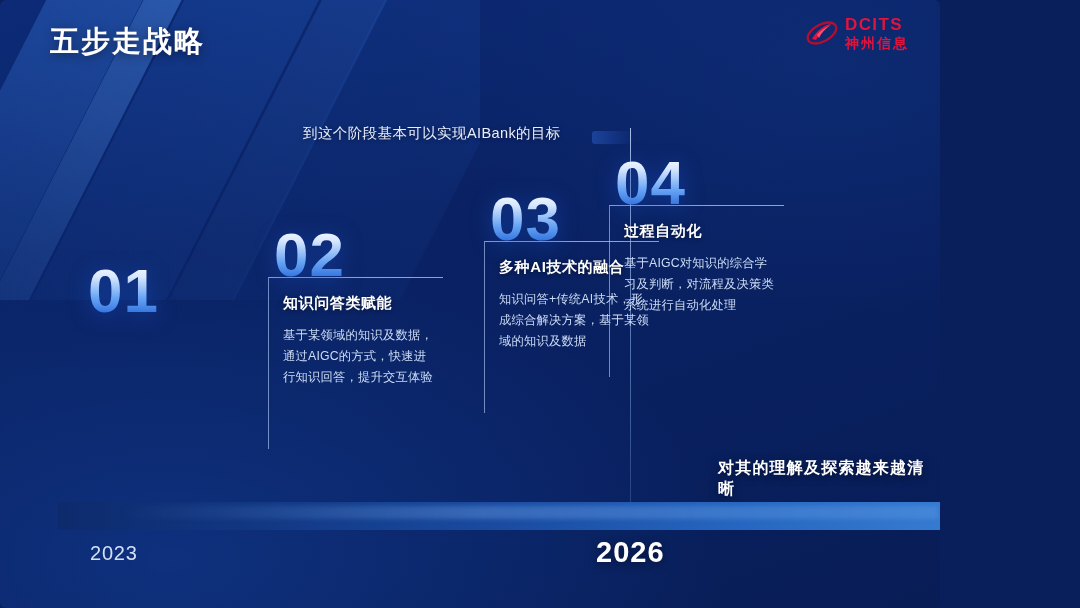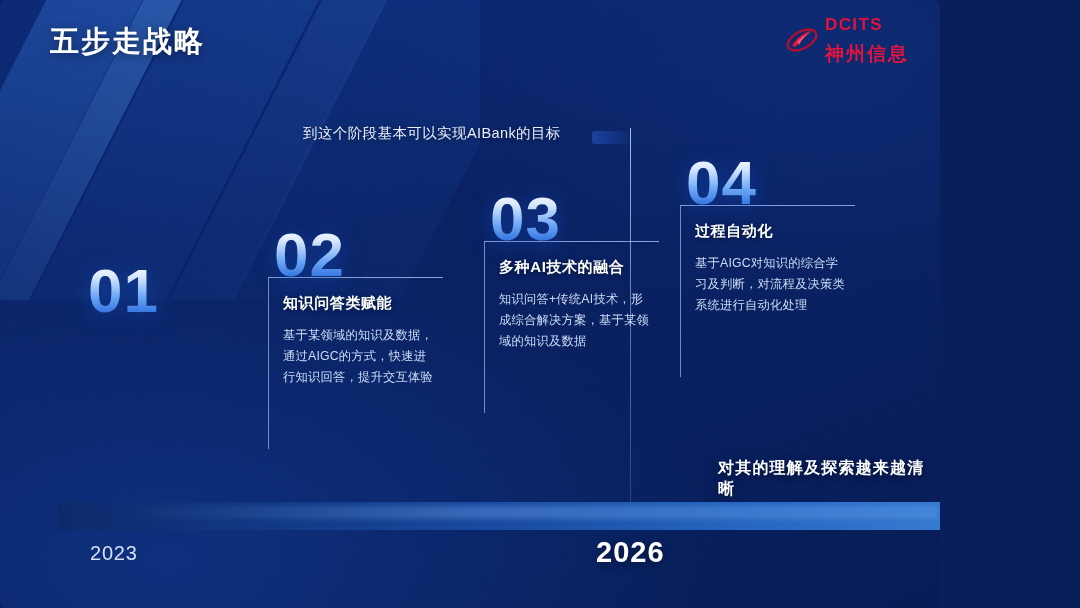--- a/index.html
+++ b/index.html
@@ -28,21 +28,21 @@
   
   .page-title{
     position:absolute;left:50px;top:22px;
     font-size:29px;font-weight:bold;color:#ffffff;letter-spacing:2px;
     text-shadow:0 2px 10px rgba(0,0,0,.45);
   }
   .logo{position:absolute;right:31px;top:16px;display:flex;align-items:center;gap:6px;}
   .logo-mark{width:34px;height:30px;flex:0 0 auto;}
   .logo-text{display:flex;flex-direction:column;line-height:1;}
   .logo-en{font-size:17px;font-weight:bold;color:#e0143c;letter-spacing:1.4px;}
-  .logo-cn{font-size:19px;font-weight:bold;color:#e0143c;letter-spacing:2px;margin-top:11px;}
+  .logo-cn{font-size:14px;font-weight:bold;color:#e0143c;letter-spacing:2px;margin-top:3px;}
 
   
   .annotation{
     position:absolute;left:303px;top:124px;
     font-size:14.5px;color:#e8eefc;font-weight:500;letter-spacing:.4px;
     text-shadow:0 1px 4px rgba(0,0,0,.4);
   }
   .annot-blob{position:absolute;left:592px;top:131px;width:42px;height:13px;
     background:linear-gradient(90deg,rgba(30,72,164,.85),rgba(22,58,140,0));border-radius:3px;}
 
@@ -157,21 +157,21 @@
   </div>
 
   <div class="step" style="left:456px;top:190px;margin-left:28px;">
     <div class="num">03</div>
     <div class="box">
       <div class="stitle">多种AI技术的融合</div>
       <div class="sbody">知识问答+传统AI技术，形成综合解决方案，基于某领域的知识及数据</div>
     </div>
   </div>
 
-  <div class="step" style="left:680px;top:154px;">
+  <div class="step" style="left:609px;top:154px;">
     <div class="num">04</div>
     <div class="box">
       <div class="stitle">过程自动化</div>
       <div class="sbody">基于AIGC对知识的综合学习及判断，对流程及决策类系统进行自动化处理</div>
     </div>
   </div>
 
 
   <div class="tagline">对其的理解及探索越来越清晰</div>
 

